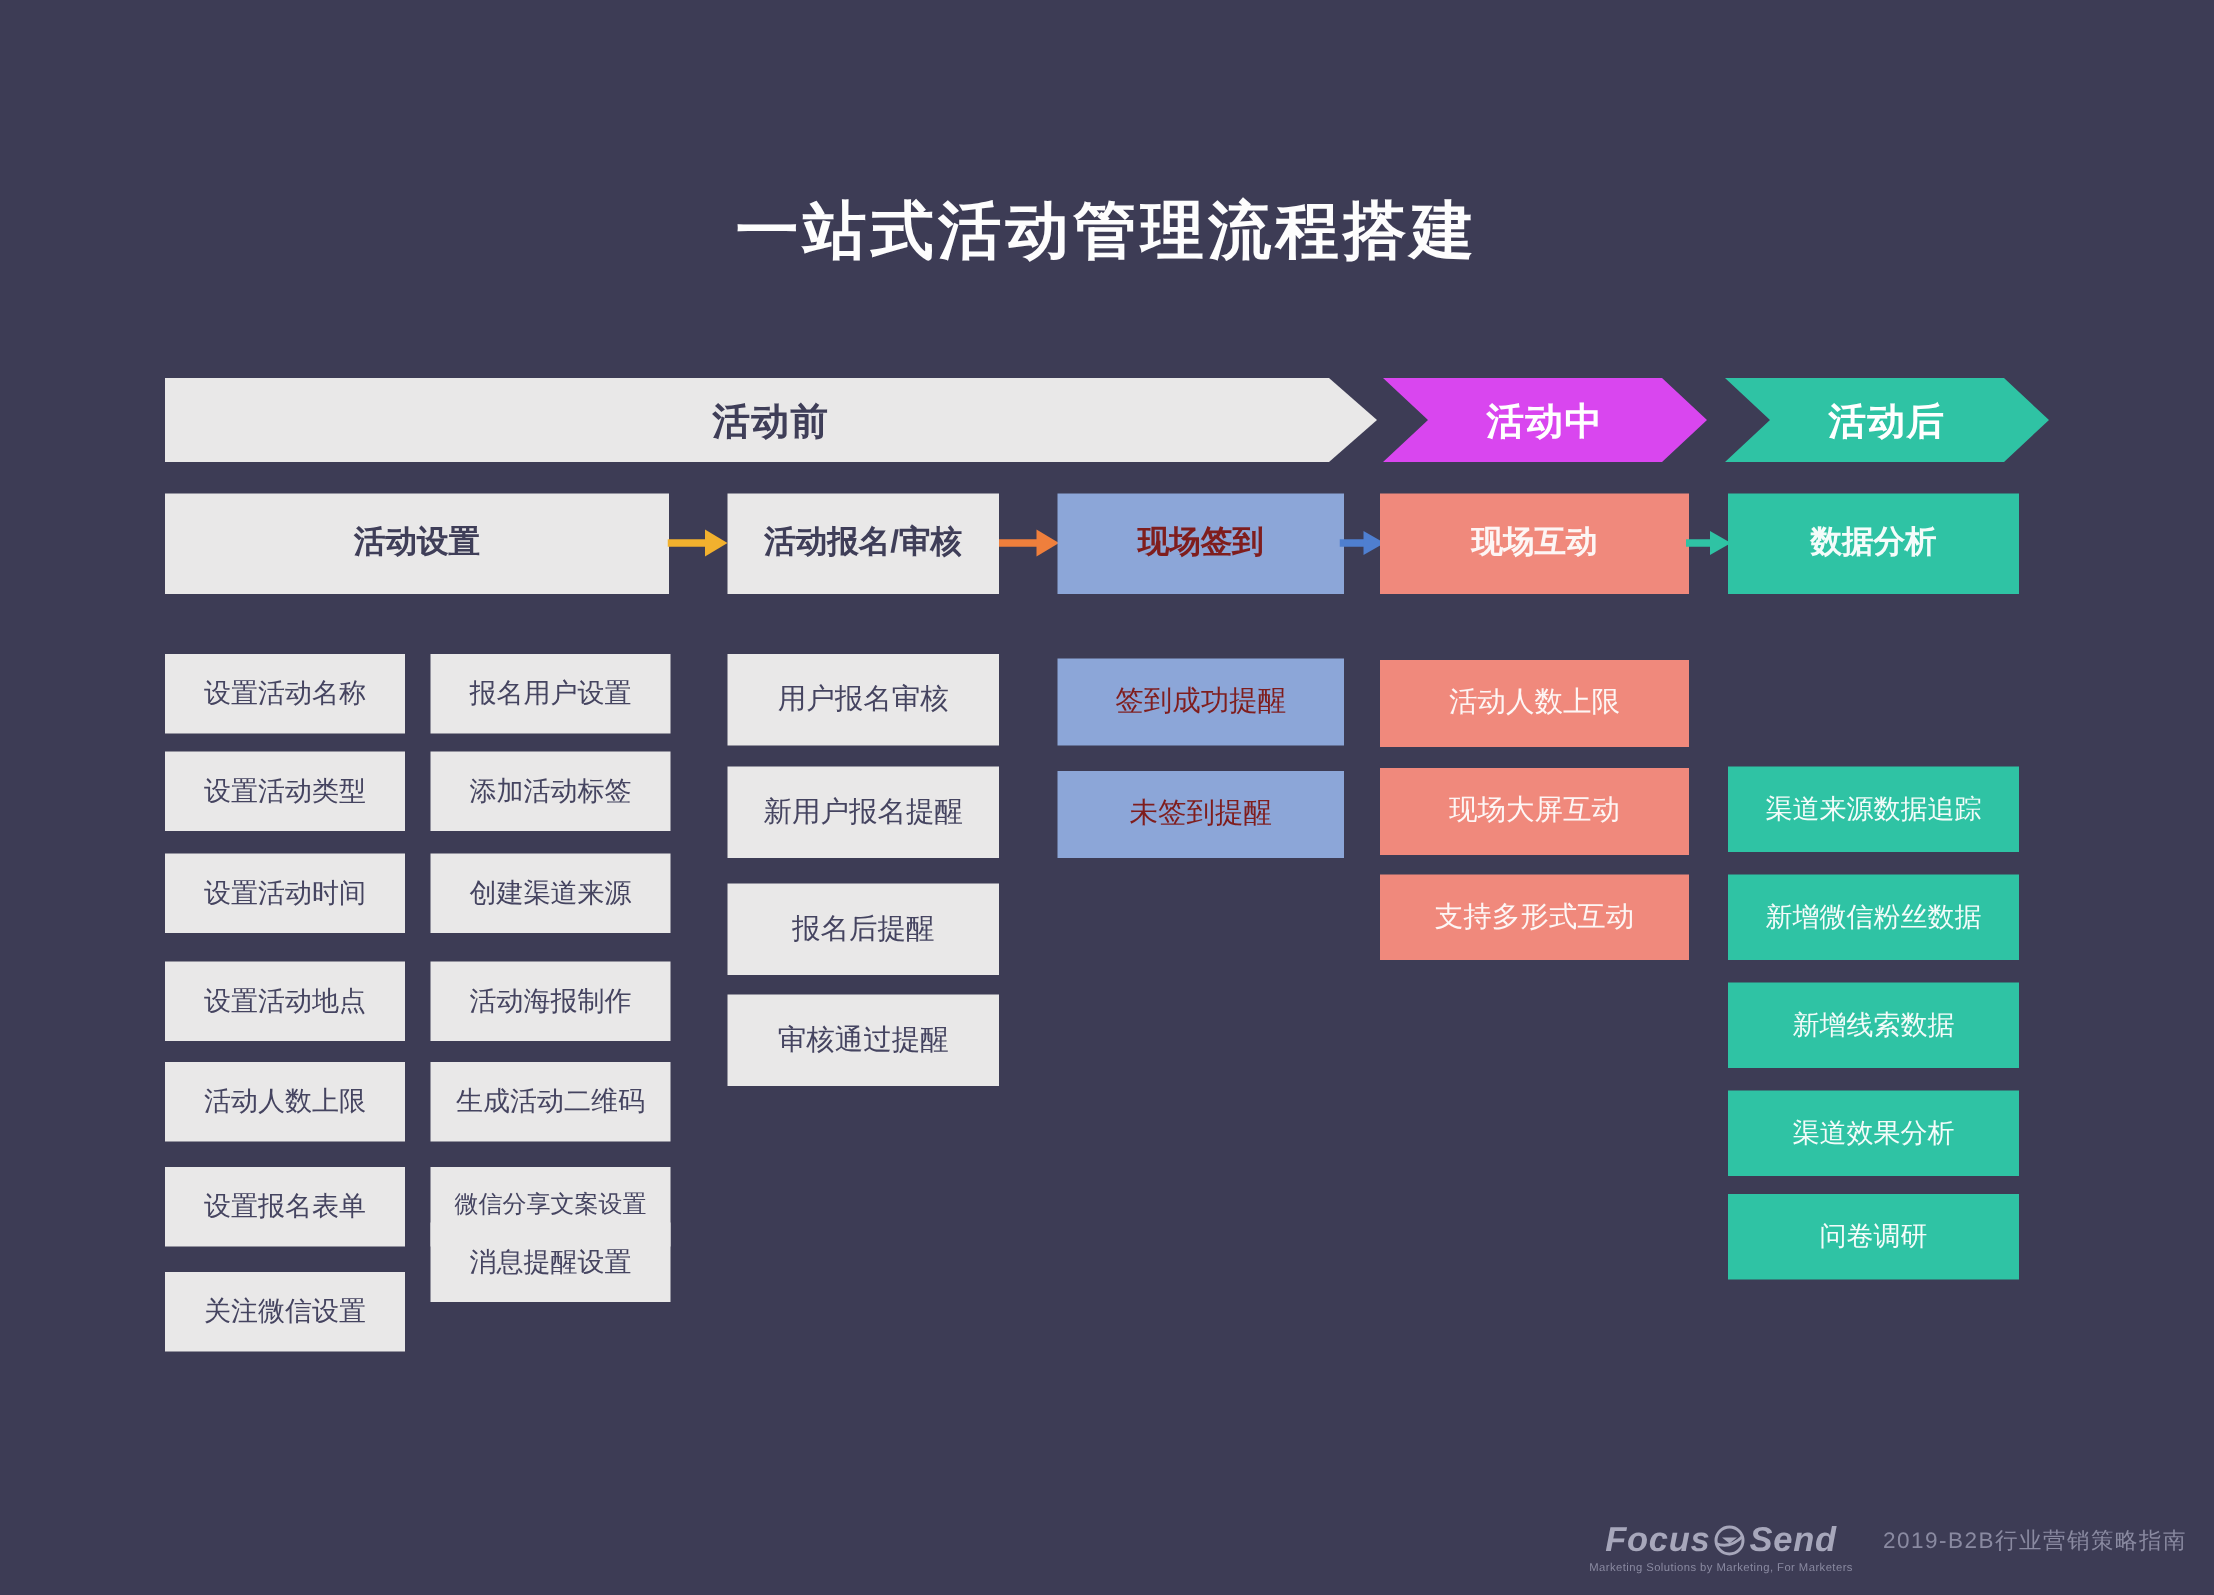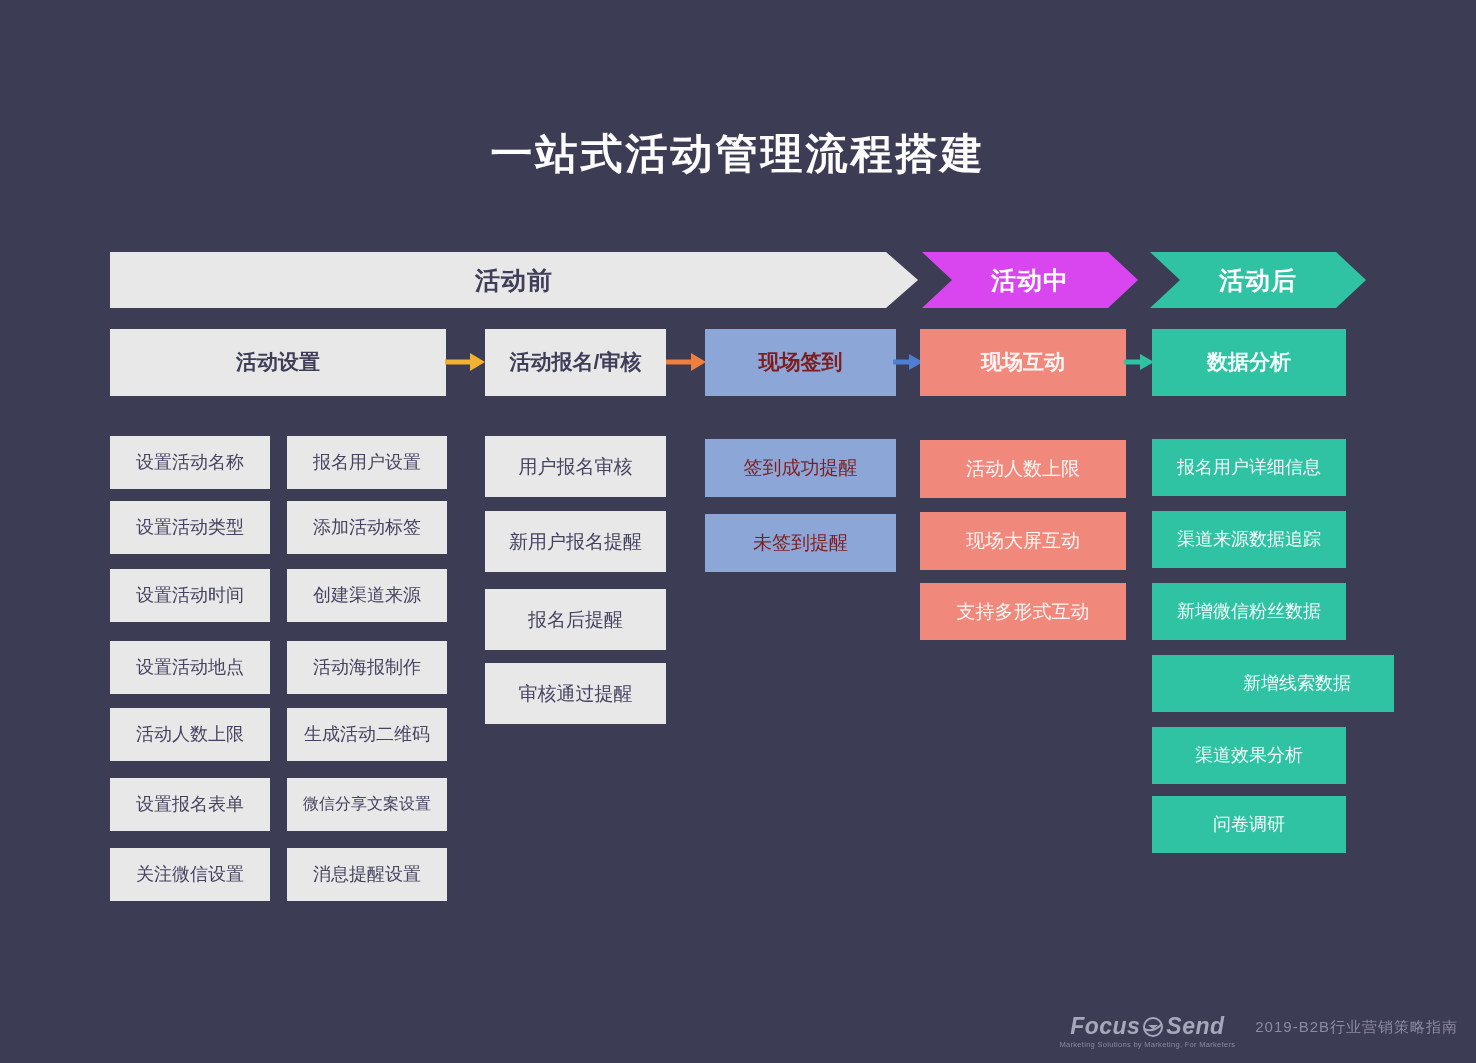--- a/index.html
+++ b/index.html
@@ -153,21 +153,21 @@
     </div>
   <div class="box gray item-sm" style="left:287px;top:641px;width:160px;height:53px;">
       <span>活动海报制作</span>
     </div>
   <div class="box gray item-sm" style="left:287px;top:708px;width:160px;height:53px;">
       <span>生成活动二维码</span>
     </div>
   <div class="box gray item-xs" style="left:287px;top:778px;width:160px;height:53px;">
       <span>微信分享文案设置</span>
     </div>
-  <div class="box gray item-sm" style="left:287px;top:848px;width:160px;height:53px;text-align:center;">
+  <div class="box gray item-sm" style="left:287px;top:815px;width:160px;height:53px;text-align:center;">
       <span>消息提醒设置</span>
     </div>
 
   <div class="box gray item" style="left:485px;top:436px;width:181px;height:61px;">
       <span>用户报名审核</span>
     </div>
   <div class="box gray item" style="left:485px;top:511px;width:181px;height:61px;">
       <span>新用户报名提醒</span>
     </div>
   <div class="box gray item" style="left:485px;top:589px;width:181px;height:61px;">
@@ -187,30 +187,27 @@
   <div class="box pink item" style="left:920px;top:440px;width:206px;height:58px;">
       <span>活动人数上限</span>
     </div>
   <div class="box pink item" style="left:920px;top:512px;width:206px;height:58px;">
       <span>现场大屏互动</span>
     </div>
   <div class="box pink item" style="left:920px;top:583px;width:206px;height:57px;">
       <span>支持多形式互动</span>
     </div>
 
-  <div class="box teal item-sm" style="left:1152px;top:439px;width:194px;height:57px;">
-      <span>报名用户详细信息</span>
-    </div>
   <div class="box teal item-sm" style="left:1152px;top:511px;width:194px;height:57px;">
       <span>渠道来源数据追踪</span>
     </div>
   <div class="box teal item-sm" style="left:1152px;top:583px;width:194px;height:57px;">
       <span>新增微信粉丝数据</span>
     </div>
-  <div class="box teal item-sm" style="left:1152px;top:655px;width:194px;height:57px;padding-left:48px;">
+  <div class="box teal item-sm" style="left:1152px;top:655px;width:194px;height:57px;">
       <span>新增线索数据</span>
     </div>
   <div class="box teal item-sm" style="left:1152px;top:727px;width:194px;height:57px;">
       <span>渠道效果分析</span>
     </div>
   <div class="box teal item-sm" style="left:1152px;top:796px;width:194px;height:57px;">
       <span>问卷调研</span>
     </div>
 
   <div class="footer">

